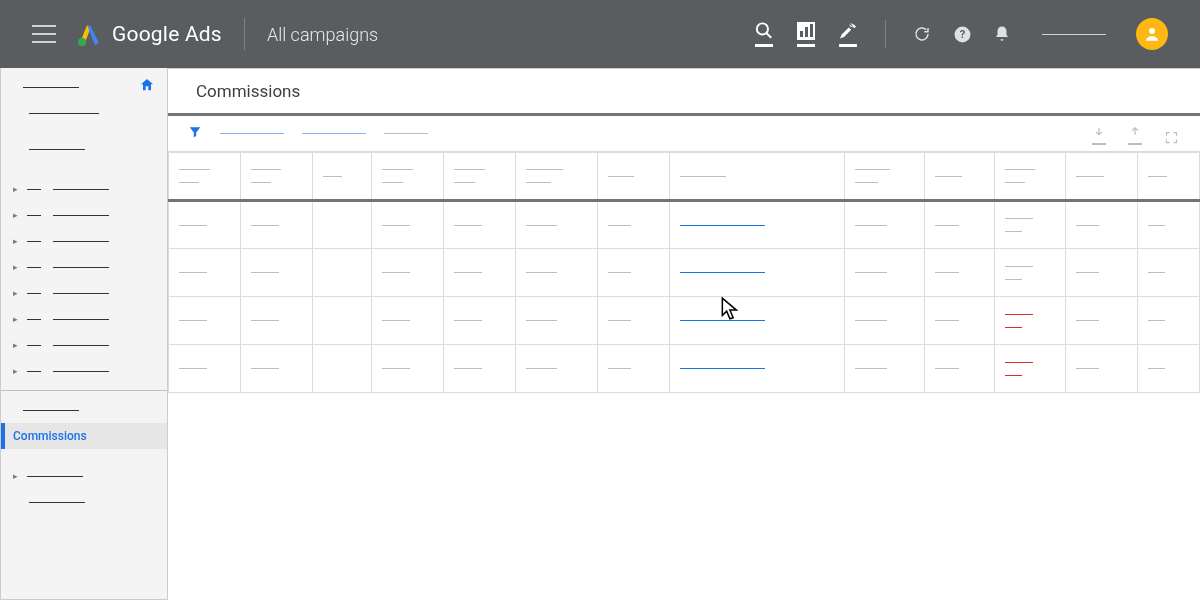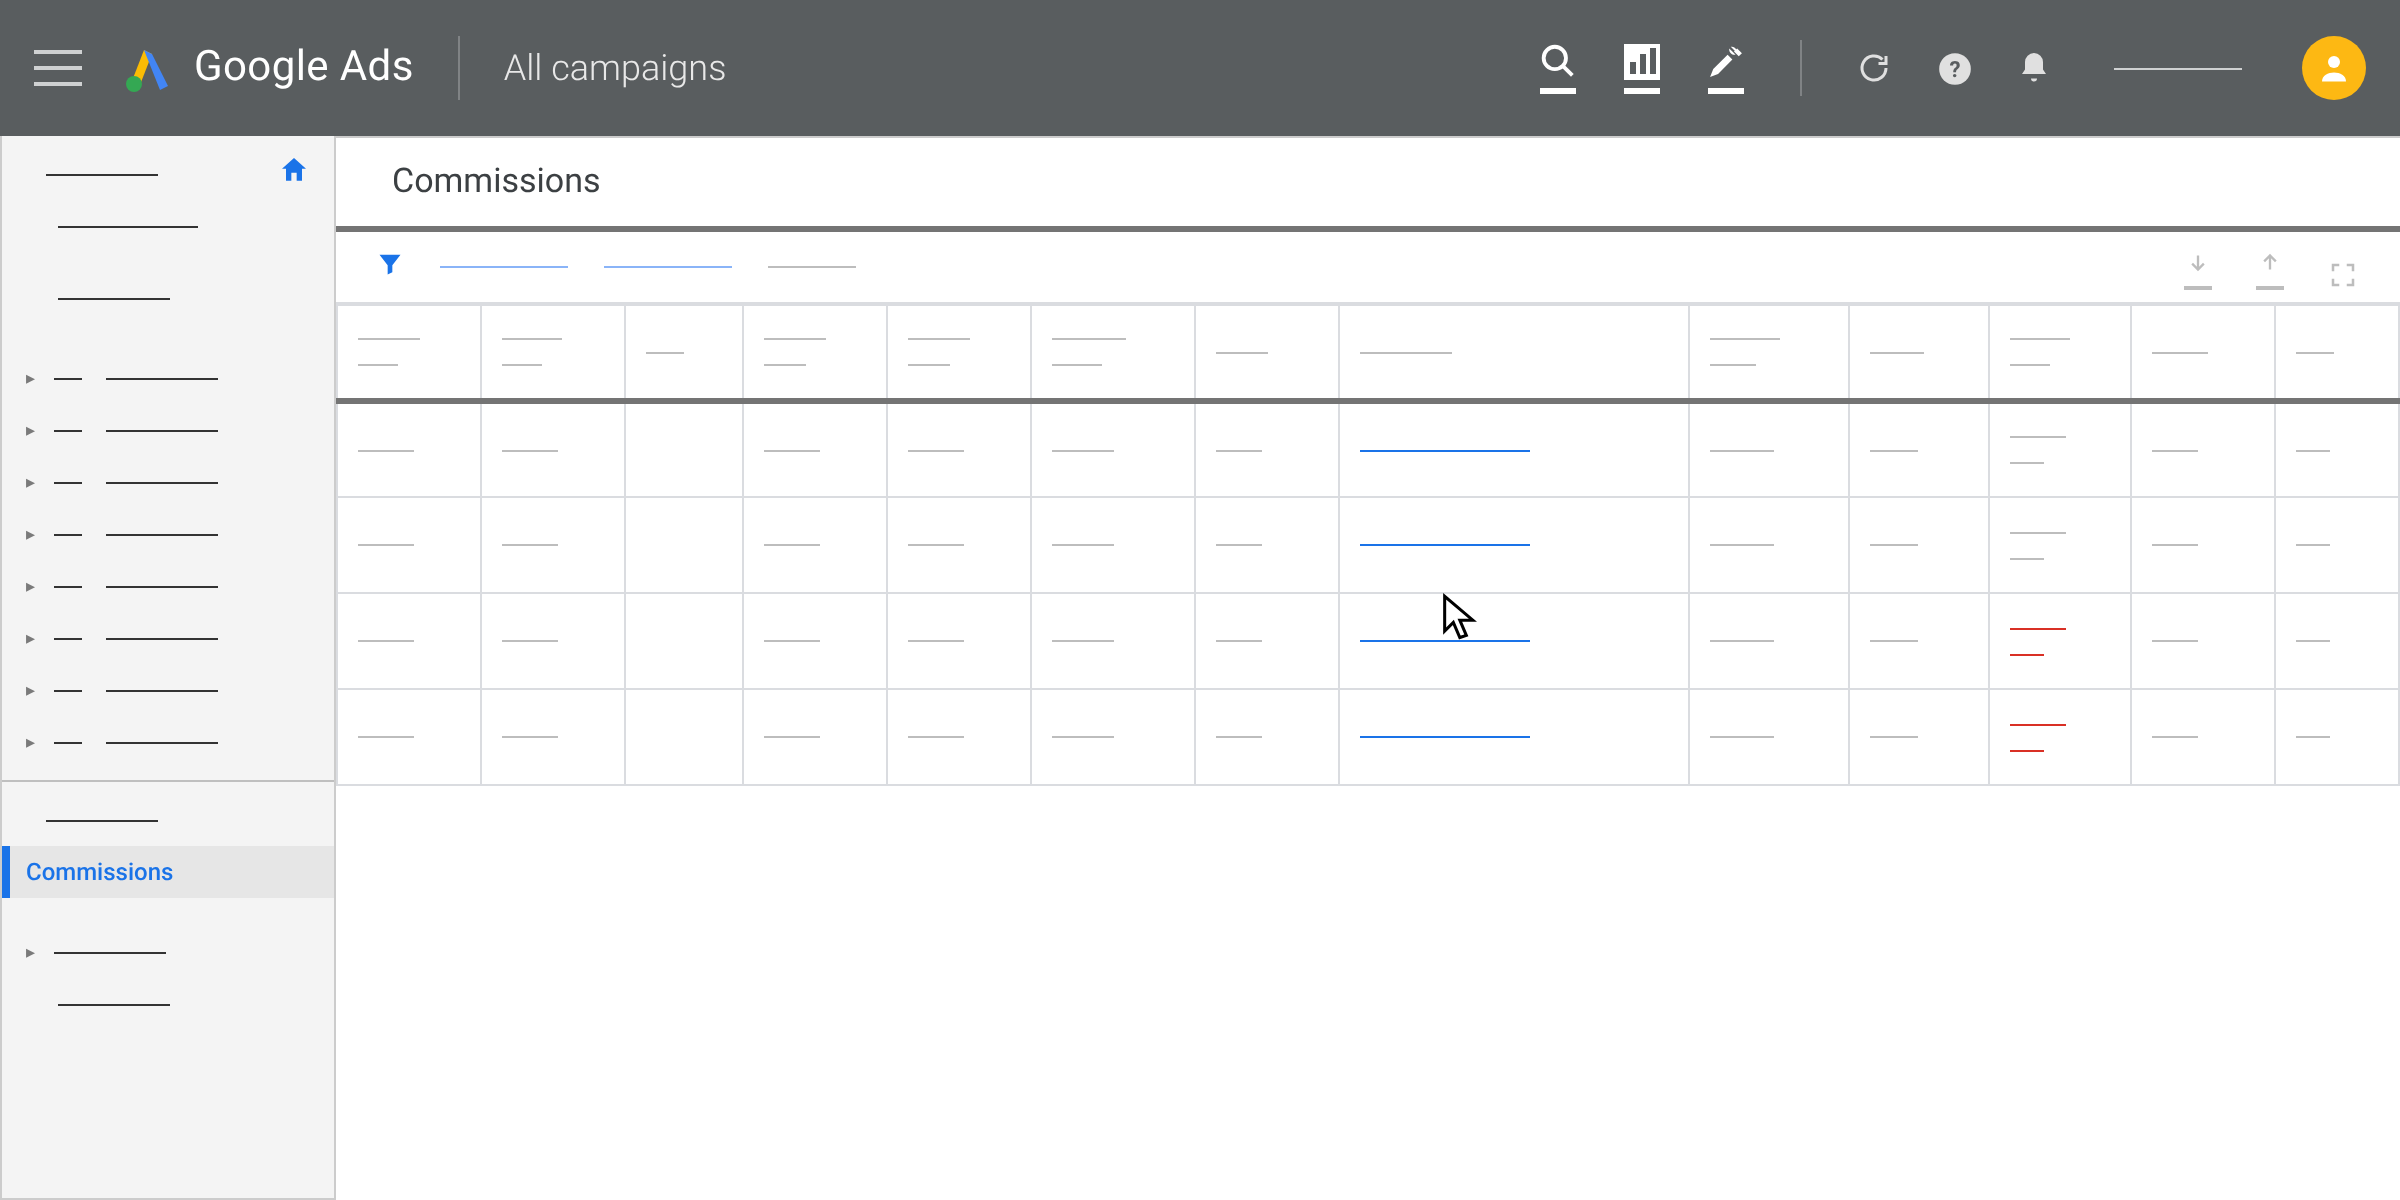--- a/index.html
+++ b/index.html
@@ -1,19 +1,19 @@
 <!DOCTYPE html>
 <html><head>
 <meta charset="utf-8">
 <style>
 * { margin: 0; padding: 0; box-sizing: border-box; }
 body { font-family: Roboto, Arial, sans-serif; width: 1200px; height: 600px; overflow: hidden; background: #fff; }
 
 
-.header { height: 68px; background: #595d5f; display: flex; align-items: center; padding: 0 17px; color: #fff; }
+.header { height: 68px; background: #595d5f; display: flex; align-items: center; padding: 0 32px; color: #fff; }
 .hamburger { width: 24px; height: 18px; display: flex; flex-direction: column; justify-content: space-between; cursor: pointer; margin-right: 20px; }
 .hamburger span { height: 2px; background: #cfd1d2; }
 .logo-wrap { display: flex; align-items: center; gap: 10px; }
 .logo-icon { width: 26px; height: 26px; position: relative; }
 .product-name { font-size: 21px; font-weight: 400; letter-spacing: 0.2px; }
 .vdiv { width: 1px; height: 32px; background: #808385; margin: 0 22px; }
 .scope { font-size: 18px; font-weight: 300; color: #e8e8e8; }
 .spacer { flex: 1; }
 .header-icons { display: flex; align-items: center; gap: 20px; }
 .hicon { width: 22px; height: 26px; display: flex; flex-direction: column; align-items: center; justify-content: flex-end; gap: 4px; cursor: pointer; }

